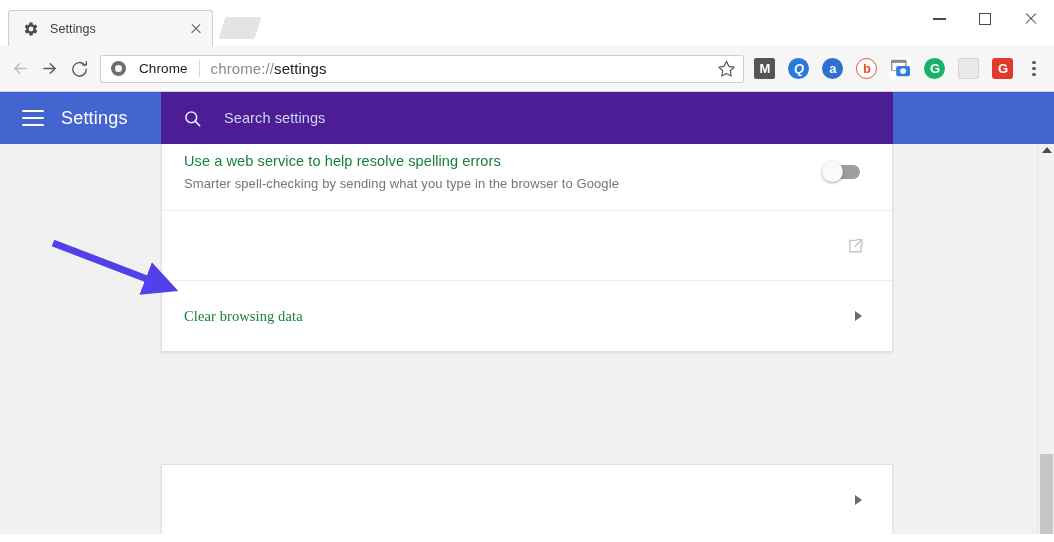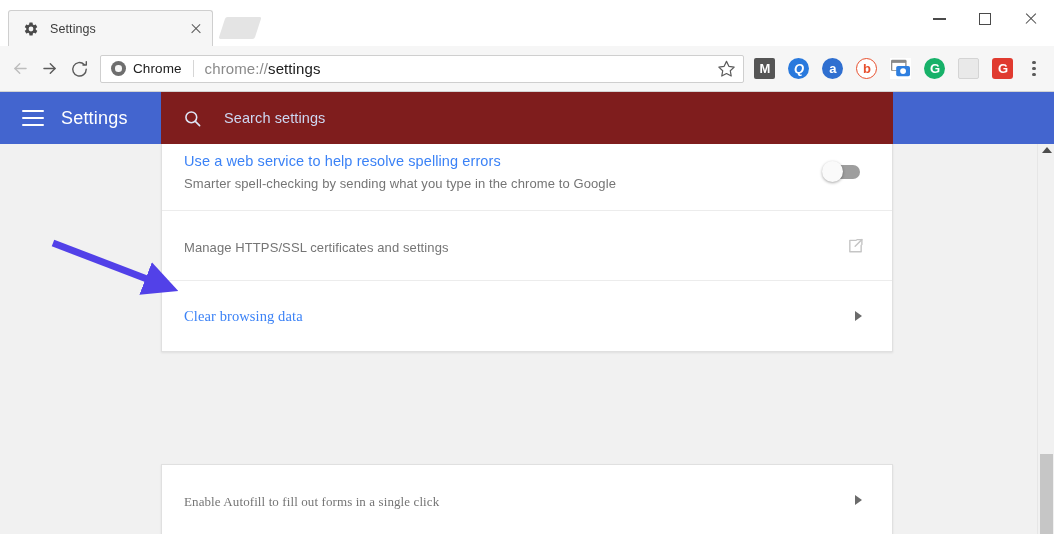--- a/index.html
+++ b/index.html
@@ -81,21 +81,21 @@
     flex: 0 0 auto; width: 644px; height: 28px; margin-left: 6px;
     background: #ffffff; border: 1px solid #cfcfcf; border-radius: 2px;
     display: flex; align-items: center; padding: 0 6px 0 10px;
   }
   .chrome-badge { display:flex; align-items:center; flex: 0 0 auto; }
   .chrome-logo { width: 15px; height: 15px; border-radius: 50%; position: relative; overflow: hidden; background:#6e6e6e; }
   .chrome-logo::after{
     content:""; position:absolute; left:4.2px; top:4.2px; width:6.6px; height:6.6px;
     border-radius:50%; background:#f6f6f6;
   }
-  .badge-label { font-size: 13.5px; color: #202020; margin-left: 7px; letter-spacing: .1px; }
+  .badge-label { font-size: 13.5px; color: #202020; margin-left: 13px; letter-spacing: .1px; }
   .omni-divider { width:1px; height:17px; background:#d6d6d6; margin: 0 11px; flex:0 0 1px; }
   .omni-url { font-size: 15px; color: #202020; white-space: nowrap; letter-spacing:.1px; }
   .omni-url .scheme { color: #8a8a8a; }
   .star { margin-left: auto; width:20px; height:20px; flex:0 0 20px; cursor:pointer; }
 
   .ext-icons { display:flex; align-items:center; gap: 0px; margin-left: 4px; }
   .ext { width: 34px; height: 34px; display:flex; align-items:center; justify-content:center; cursor:pointer; }
   .ext .glyph { width: 21px; height: 21px; display:flex; align-items:center; justify-content:center;
                 font-size: 13px; font-weight: bold; color:#fff; }
   .menu-dots { width: 28px; height: 34px; display:flex; flex-direction:column; align-items:center; justify-content:center; gap:3px; cursor:pointer; }
@@ -104,21 +104,21 @@
   
   .settings-header {
     height: 52px; background: #4365cf;
     display: flex; align-items: center; position: relative;
   }
   .hamburger { width: 22px; height: 16px; margin-left: 22px; display:flex; flex-direction:column; justify-content:space-between; cursor:pointer; flex:0 0 22px; }
   .hamburger span { display:block; height: 2.4px; background: #fff; border-radius: 1px; }
   .settings-title { color:#fff; font-size: 18px; margin-left: 17px; letter-spacing:.2px; }
   .searchbox {
     position: absolute; left: 161px; top: 0; width: 732px; height: 52px;
-    background: #7f1d1d; display:flex; align-items:center; padding-left: 22px; cursor: text;
+    background: #4c1d95; display:flex; align-items:center; padding-left: 22px; cursor: text;
   }
   .search-icon { width: 19px; height: 19px; flex:0 0 19px; }
   .search-placeholder { color: #cdd7f1; font-size: 14.5px; margin-left: 22px; letter-spacing:.1px; }
 
   
   .content {
     position: relative; height: 390px; background: #f1f1f1; overflow: hidden;
   }
   .card {
     position: absolute; left: 161px; width: 732px;
@@ -130,21 +130,21 @@
   #card-autofill { top: 320px; }
 
   .row {
     position: relative; min-height: 70px;
     padding: 17px 62px 17px 22px;
     display: flex; flex-direction: column; justify-content: center;
     border-bottom: 1px solid #ececec;
     cursor: pointer;
   }
   .row:last-child { border-bottom: none; font-family: Liberation Serif, serif; }
-  .row-title { font-size: 14.5px; color: #3b82f6; letter-spacing:.1px; line-height: 20px; }
+  .row-title { font-size: 14.5px; color: #15803d; letter-spacing:.1px; line-height: 20px; }
   .row-sub   { font-size: 13px; color: #757575; letter-spacing:.1px; line-height: 19px; margin-top: 3px; }
 
   .row-action { position: absolute; right: 18px; top: 50%; transform: translateY(-50%); }
 
   .chevron {
     width: 0; height: 0;
     border-top: 5.5px solid transparent;
     border-bottom: 5.5px solid transparent;
     border-left: 7px solid #6b6b6b;
     margin-right: 12px;
@@ -309,30 +309,29 @@
       <span class="search-placeholder">Search settings</span>
     </div>
   </div>
 
   <div class="content">
 
     <div class="card" id="card-privacy">
 
       <div class="row">
         <div class="row-title">Use a web service to help resolve spelling errors</div>
-        <div class="row-sub">Smarter spell-checking by sending what you type in the chrome to Google</div>
+        <div class="row-sub">Smarter spell-checking by sending what you type in the browser to Google</div>
         <div class="row-action">
           <div class="toggle">
               <span class="knob"></span>
             </div>
         </div>
       </div>
 
       <div class="row">
-        <div class="row-sub">Manage HTTPS/SSL certificates and settings</div>
         <div class="row-action">
           <div class="extlink">
             <svg width="17" height="17" viewBox="0 0 24 24" fill="none" stroke="#c5c5c5" stroke-width="2" stroke-linecap="round" stroke-linejoin="round">
               <path d="M13 4H4v16h16v-9"></path>
                 <polyline points="14 3 21 3 21 10"></polyline>
                 <line x1="21" y1="3" x2="11.5" y2="12.5"></line>
             </svg>
           </div>
         </div>
       </div>
@@ -341,21 +340,20 @@
       <div class="row">
         <div class="row-title">Clear browsing data</div>
         <div class="row-action">
           <div class="chevron"></div>
         </div>
       </div>
     </div>
 
     <div class="card" id="card-autofill">
       <div class="row">
-        <div class="row-sub">Enable Autofill to fill out forms in a single click</div>
         <div class="row-action">
           <div class="chevron"></div>
         </div>
       </div>
 
     </div>
 
     <svg class="annot-arrow" width="1054" height="390">
       <defs>
         <marker id="ah" markerWidth="5" markerHeight="5" refX="2.2" refY="2.5" orient="auto">

